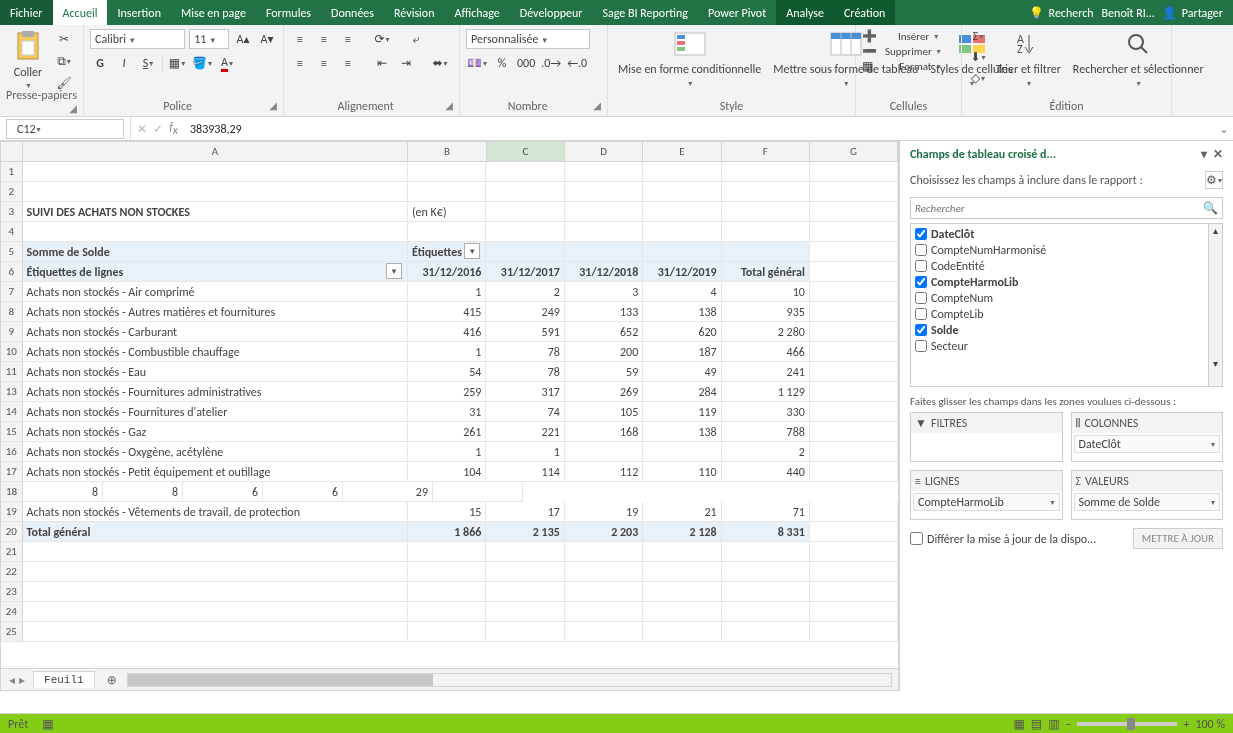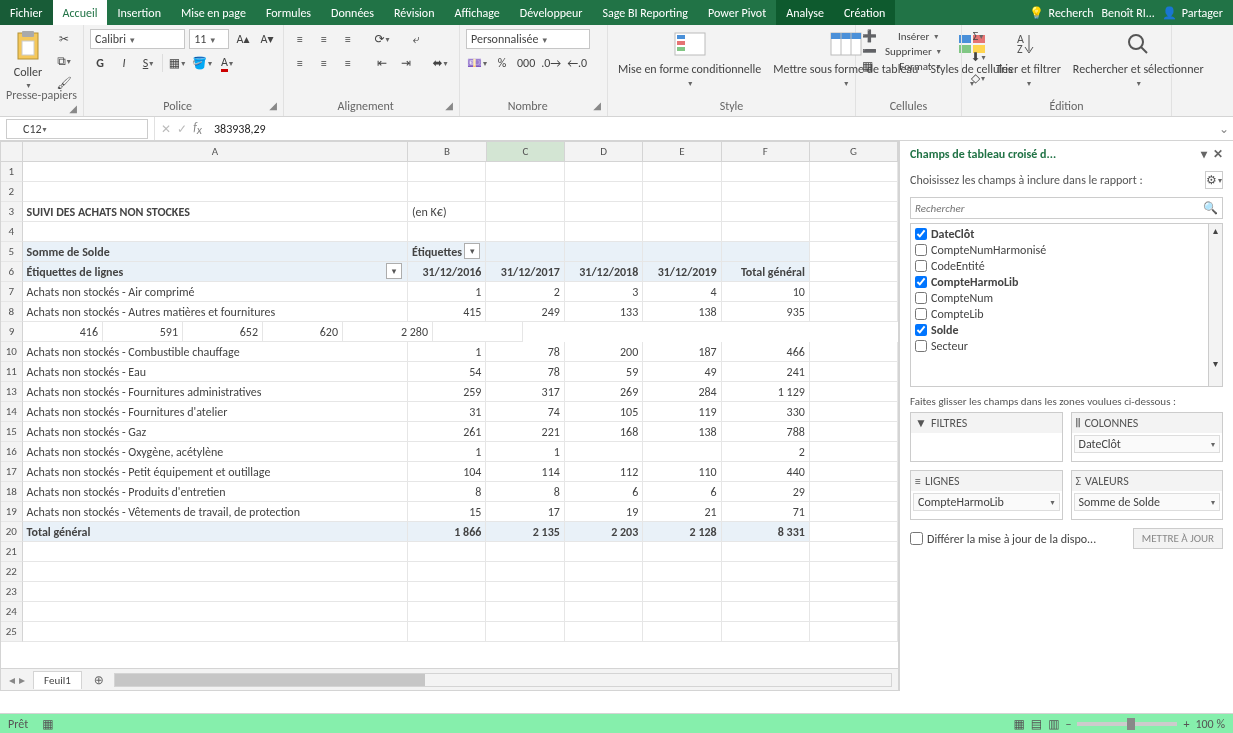--- a/index.html
+++ b/index.html
@@ -16,21 +16,21 @@
 .group-label .launcher { float:right; font-size:10px; color:#888; margin-left:4px; }
 .ribbon-row { display:flex; align-items:center; gap:4px; }
 .icon-btn { min-width:20px; height:20px; display:inline-flex; align-items:center; justify-content:center; border:1px solid transparent; background:transparent; cursor:pointer; font-family:inherit; color:#444; }
 .big-icon { width:36px; height:36px; display:flex; align-items:center; justify-content:center; }
 .vstack { display:flex; flex-direction:column; align-items:center; gap:1px; padding:2px 4px; cursor:pointer; }
 .vstack .cap { font-size:12px; white-space:nowrap; line-height:1.1; text-align:right; }
 .combo { height:20px; border:1px solid #c6c6c6; background:#fff; display:inline-flex; align-items:center; padding:0 4px; font-size:11px; gap:4px; }
 .combo .arrow { font-size:9px; color:#666; }
 .dd { font-size:8px; color:#666; margin-left:1px; }
 .formula-bar { height:24px; border-bottom:1px solid #d4d4d4; display:flex; align-items:center; background:#fff; }
-.namebox { width:142px; height:20px; border:1px solid #ccc; margin:0 6px; display:flex; align-items:center; padding:0 16px; justify-content:flex-start; }
+.namebox { width:118px; height:20px; border:1px solid #ccc; margin:0 6px; display:flex; align-items:center; padding:0 10px; justify-content:flex-start; }
 .fx-controls { display:flex; align-items:center; gap:6px; color:#888; padding:0 6px; border-left:1px solid #e1e1e1; height:100%; }
 .fx-input { flex:1; padding:0 6px; font-size:12px; color:#222; }
 .workarea { position:absolute; top:141px; left:0; right:0; bottom:42px; display:flex; }
 .sheet { flex:1; display:flex; flex-direction:column; overflow:hidden; border:1px solid #d4d4d4; }
 .col-headers { height:20px; display:flex; background:#f3f3f3; border-bottom:1px solid #d4d4d4; }
 .corner { width:22px; border-right:1px solid #d4d4d4; background:#f3f3f3; }
 .ch { border-right:1px solid #d4d4d4; text-align:center; font-size:11px; color:#555; line-height:20px; background:#f3f3f3; }
 .ch.sel { background:#d3e5d3; }
 .grid-body { flex:1; overflow:hidden; }
 .grow { display:flex; height:20px; }
@@ -38,21 +38,21 @@
 .rh.sel { background:#d3e5d3; }
 .cell { border-right:1px solid #e6e6e6; border-bottom:1px solid #e6e6e6; padding:0 4px; font-size:12px; line-height:20px; overflow:hidden; white-space:nowrap; }
 .cell.num { text-align:right; }
 .cell.bold { font-weight:bold; }
 .cell.hdr-fill { background:#e9f1f8; }
 .cell.active { outline:2px solid #217346; outline-offset:-1px; position:relative; z-index:2; }
 .cA { width:394px; } .cB { width:80px; } .cC { width:80px; } .cD { width:80px; } .cE { width:80px; } .cF { width:90px; } .cG { width:90px; }
 .pivot-filter { display:inline-flex; align-items:center; justify-content:center; width:16px; height:16px; border:1px solid #adadad; background:#fff; font-size:9px; color:#555; float:right; margin-top:1px; margin-right:1px; }
 .sheet-tabs { height:22px; display:flex; align-items:center; border-top:1px solid #d4d4d4; background:#f3f3f3; }
 .sheet-tabs .nav { display:flex; gap:4px; padding:0 8px; color:#888; }
-.sheet-tab { padding:2px 10px; background:#fff; border:1px solid #d4d4d4; border-bottom:none; font-size:11px; }
+.sheet-tab { padding:2px 10px; background:#fff; border:1px solid #d4d4d4; border-bottom:none; font-size:11px;font-family:Liberation Mono, monospace; }
 .sheet-tabs .new-sheet { width:18px; height:18px; border-radius:50%; display:flex; align-items:center; justify-content:center; margin-left:8px; color:#666; }
 .hscroll { flex:1; height:14px; background:#f3f3f3; border:1px solid #d4d4d4; margin:0 6px; position:relative; }
 .hscroll .thumb { position:absolute; left:0; top:0; bottom:0; width:40%; background:#c6c6c6; }
 .taskpane { width:334px; border-left:1px solid #d4d4d4; background:#fff; display:flex; flex-direction:column; }
 .tp-header { display:flex; align-items:center; justify-content:space-between; padding:6px 10px; font-size:15px; color:#217346;font-weight:bold; }
 .tp-header .controls { display:flex; gap:6px; align-items:center; color:#666; }
 .tp-sub { padding:4px 10px; font-size:11px; color:#555; display:flex; align-items:center; justify-content:space-between; }
 .tp-search { margin:4px 10px; height:22px; border:1px solid #ccc; display:flex; align-items:center; padding:0 4px; }
 .tp-search input { border:none; flex:1; font-size:11px; font-style:italic; color:#888; outline:none; }
 .field-list { flex:0 0 auto; height:164px; overflow:auto; border:1px solid #ccc; margin:0 10px; padding:2px 0; }
@@ -60,21 +60,21 @@
 .field-item input { width:12px; height:12px; }
 .field-item .checked { font-weight:bold; }
 .tp-areas-label { padding:8px 10px 4px; font-size:11px; color:#555; }
 .areas-grid { display:grid; grid-template-columns:1fr 1fr; gap:8px; padding:0 10px; }
 .area-box { border:1px solid #ccc; display:flex; flex-direction:column; }
 .area-box .ah { background:#f3f3f3; padding:3px 4px; font-size:10px; color:#555; display:flex; align-items:center; gap:4px; }
 .area-box .body { min-height:28px; padding:2px; }
 .area-item { display:flex; align-items:center; justify-content:space-between; background:#fafafa; border:1px solid #ddd; padding:1px 4px; font-size:11px; }
 .tp-footer { display:flex; align-items:center; justify-content:space-between; padding:8px 10px; font-size:11px; }
 .tp-footer .btn { border:1px solid #ccc; background:#f3f3f3; padding:3px 8px; font-size:11px; color:#888; white-space:nowrap; }
-.statusbar { position:absolute; bottom:0; left:0; right:0; height:20px; background:#86efac; border-top:1px solid #d4d4d4; display:flex; align-items:center; padding:0 8px; font-size:11px; color:#555; }
+.statusbar { position:absolute; bottom:0; left:0; right:0; height:20px; background:#84cc16; border-top:1px solid #d4d4d4; display:flex; align-items:center; padding:0 8px; font-size:11px; color:#555; }
 .statusbar .right { margin-left:auto; display:flex; align-items:center; gap:6px; }
 .zoom-slider { width:100px; height:4px; background:#ccc; position:relative; }
 .zoom-slider .knob { width:8px; height:12px; background:#888; position:absolute; left:50%; top:-4px; }
 .gear { width:18px; height:18px; border:1px solid #ccc; display:flex; align-items:center; justify-content:center; font-size:11px; }
 svg { display:block; }
 .field-scrollbar { width:14px; }
 </style>
 </head>
 <body>
 
@@ -431,20 +431,21 @@
           <div class="cell cA">Achats non stockés - Autres matières et fournitures</div>
           <div class="cell cB num">415</div>
           <div class="cell cC num">249</div>
           <div class="cell cD num">133</div>
           <div class="cell cE num">138</div>
           <div class="cell cF num">935</div>
           <div class="cell cG"></div>
         </div>
         <div class="grow">
           <div class="rh">9</div>
+          <div class="cell cA">Achats non stockés - Carburant</div>
           <div class="cell cB num">416</div>
           <div class="cell cC num">591</div>
           <div class="cell cD num">652</div>
           <div class="cell cE num">620</div>
           <div class="cell cF num">2 280</div>
           <div class="cell cG"></div>
         </div>
         <div class="grow">
           <div class="rh">10</div>
           <div class="cell cA">Achats non stockés - Combustible chauffage</div>
@@ -510,21 +511,20 @@
           <div class="cell cA">Achats non stockés - Petit équipement et outillage</div>
           <div class="cell cB num">104</div>
           <div class="cell cC num">114</div>
           <div class="cell cD num">112</div>
           <div class="cell cE num">110</div>
           <div class="cell cF num">440</div>
           <div class="cell cG"></div>
         </div>
         <div class="grow">
           <div class="rh">18</div>
-          <div class="cell cA">Achats non stockés - Produits d'entretien</div>
           <div class="cell cB num">8</div>
           <div class="cell cC num">8</div>
           <div class="cell cD num">6</div>
           <div class="cell cE num">6</div>
           <div class="cell cF num">29</div>
           <div class="cell cG"></div>
         </div>
         <div class="grow">
           <div class="rh">19</div>
           <div class="cell cA">Achats non stockés - Vêtements de travail, de protection</div>

